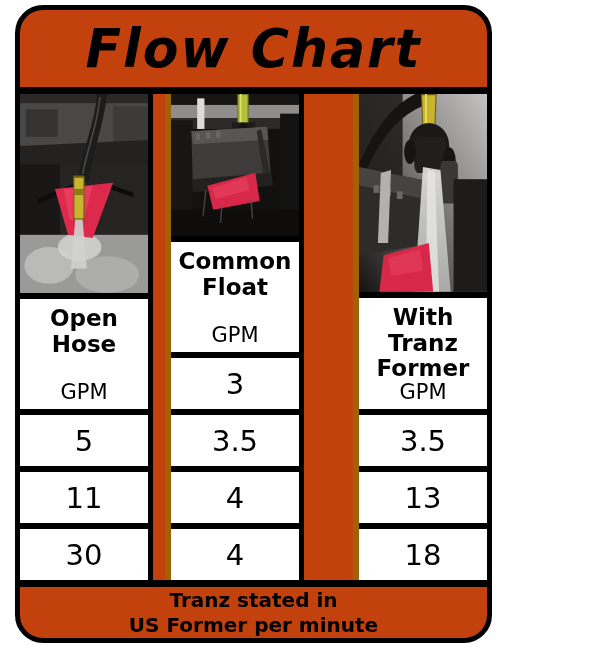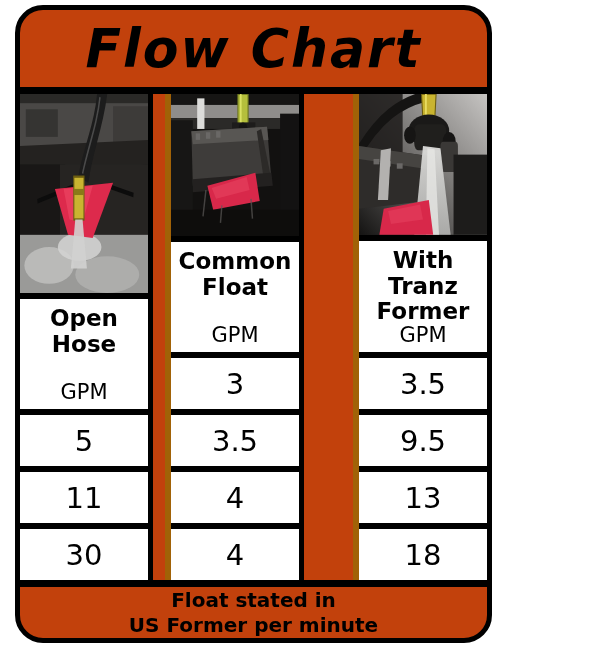--- a/index.html
+++ b/index.html
@@ -246,26 +246,25 @@
             <polygon points="40,108 84,102 88,116 44,120" fill="#e84462" opacity="0.5"></polygon>
           </svg>
         </div>
         <div class="header-cell">
           <div class="header-title">With
 Tranz
 Former</div>
           <div class="header-unit">GPM</div>
         </div>
         <div class="value-cell">3.5</div>
-        <div class="value-cell">9.5</div>
         <div class="value-cell">13</div>
         <div class="value-cell">18</div>
       </div>
 
     </div>
 
     <div class="footer-section">
-      <div class="footer-line">Float stated in</div>
+      <div class="footer-line">Tranz stated in</div>
       <div class="footer-line">US Former per minute</div>
     </div>
 
   </div>
 </div>
 
 </body></html>

